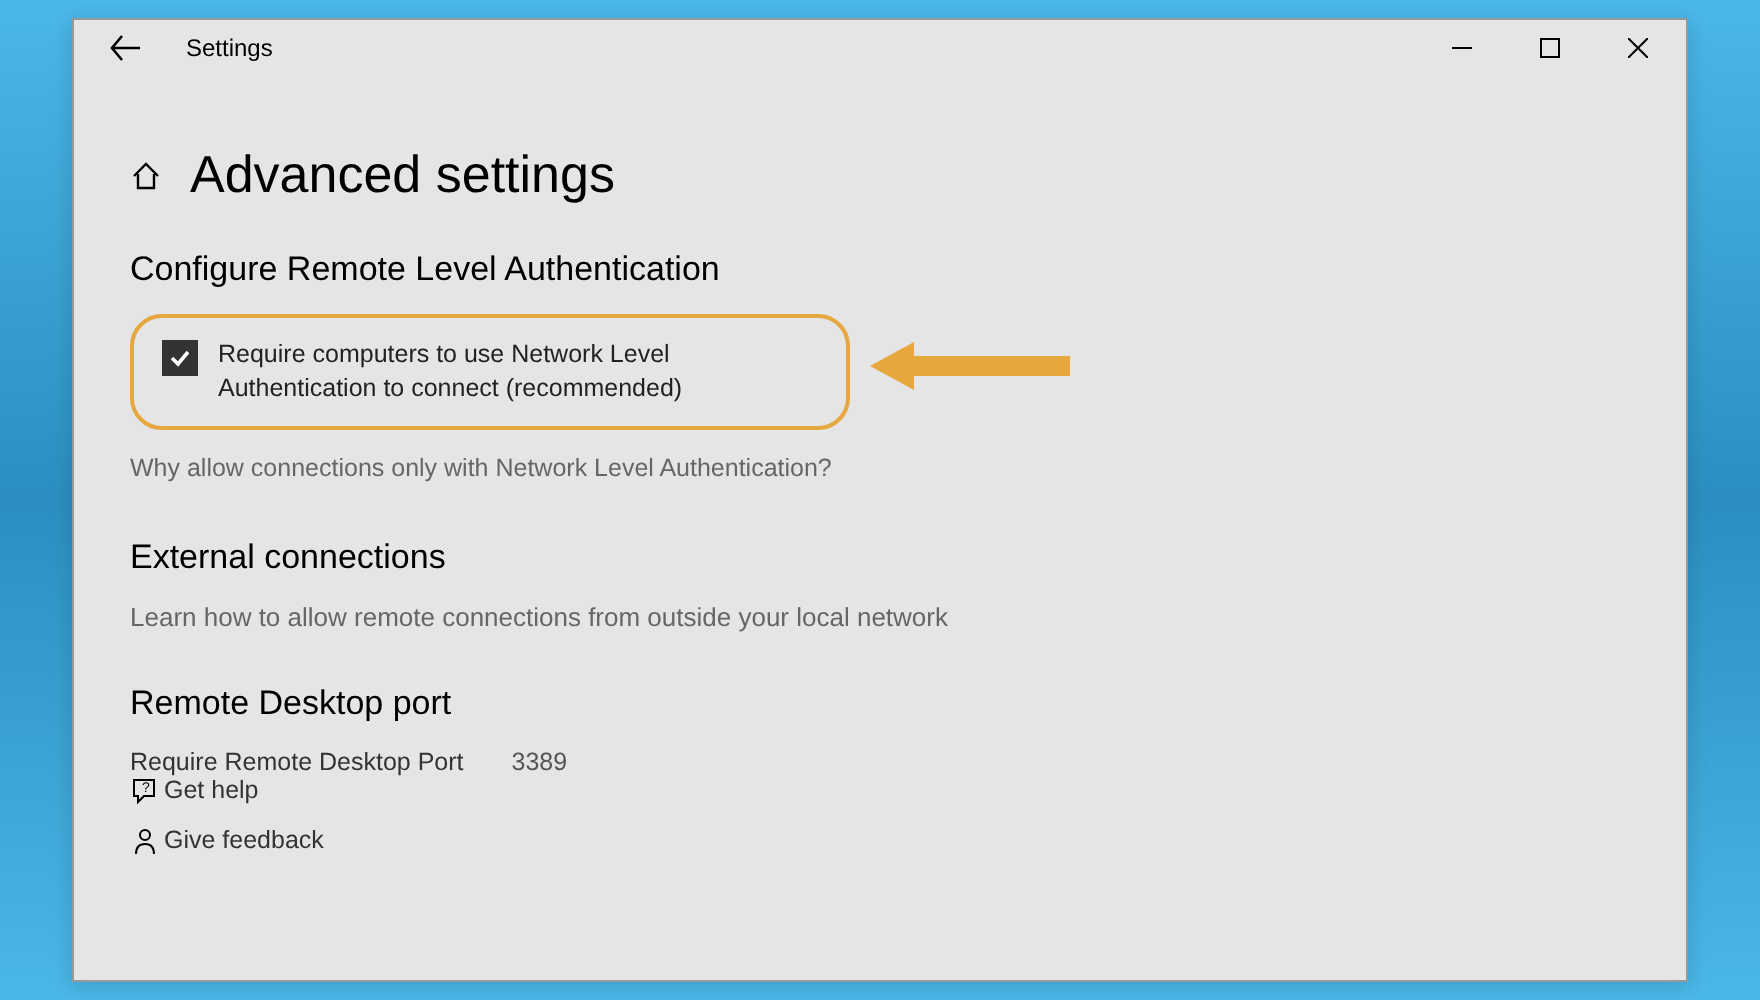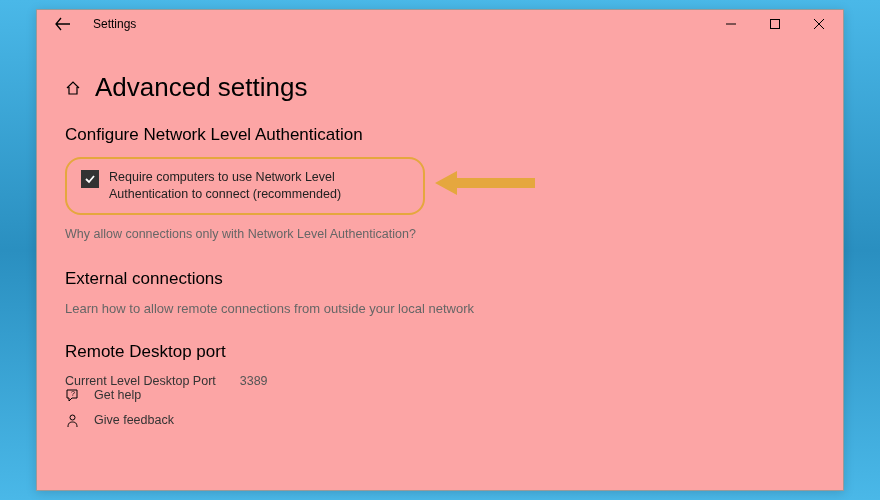--- a/index.html
+++ b/index.html
@@ -9,21 +9,21 @@
       font-family: "Segoe UI", -apple-system, sans-serif;
       background: linear-gradient(180deg, #4ab8e8 0%, #2a8fc0 50%, #4ab8e8 100%);
       display: flex;
       align-items: center;
       justify-content: center;
       overflow: hidden;
     }
     .window {
       width: 808px;
       height: 482px;
-      background: #fca5a5;
+      background: #e5e5e5;
       border: 1px solid #999;
       box-shadow: 0 2px 10px rgba(0,0,0,0.15);
       display: flex;
       flex-direction: column;
       position: relative;
     }
     .titlebar {
       height: 28px;
       display: flex;
       align-items: center;
@@ -133,21 +133,21 @@
     .port-value { color: #555; text-align: right; }
     .port-text {
       font-size: 12.5px;
       color: #666;
       margin-top: 6px;
       margin-bottom: 24px;
     }
     .help-row {
       display: flex;
       align-items: center;
-      gap: 14px;
+      gap: 2px;
       font-size: 12.5px;
       color: #333;
       margin-bottom: 10px;
     }
     .help-row svg { flex-shrink: 0; }
   </style>
 </head>
 <body>
 
 <div class="window">
@@ -181,21 +181,21 @@
   </div>
 
   <div class="content">
     <div class="header-row">
       <svg width="16" height="16" viewBox="0 0 16 16">
           <path d="M2 8 L8 2 L14 8 M4 7 V14 H12 V7" stroke="#000" stroke-width="1.2" fill="none"></path>
         </svg>
       <h1 class="page-title">Advanced settings</h1>
     </div>
 
-    <h2 class="section-title">Configure Network Level Authentication</h2>
+    <h2 class="section-title">Configure Remote Level Authentication</h2>
 
     <div style="position:relative;">
       <div class="nla-box">
         <div class="checkbox">
           <svg width="12" height="12" viewBox="0 0 12 12">
               <path d="M2 6 L5 9 L10 3" stroke="#fff" stroke-width="1.8" fill="none"></path>
             </svg>
         </div>
         <span class="checkbox-label">Require computers to use Network Level Authentication to connect (recommended)</span>
       </div>
@@ -204,21 +204,21 @@
       </svg>
     </div>
 
     <div class="sublink">Why allow connections only with Network Level Authentication?</div>
 
     <h2 class="section-title">External connections</h2>
     <div class="body-text">Learn how to allow remote connections from outside your local network</div>
 
     <h2 class="section-title">Remote Desktop port</h2>
     <div class="port-row">
-      <span class="port-label">Current Level Desktop Port</span>
+      <span class="port-label">Require Remote Desktop Port</span>
       <span class="port-value">3389</span>
     </div>
 
     <div class="help-row">
       <svg width="15" height="15" viewBox="0 0 15 15">
           <path d="M2 2 H12 V10 H7 L4 13 V10 H2 Z" stroke="#000" stroke-width="1" fill="none"></path>
           <text x="6" y="8" font-size="7" fill="#000">?</text>
         </svg>
       <span>Get help</span>
     </div>

